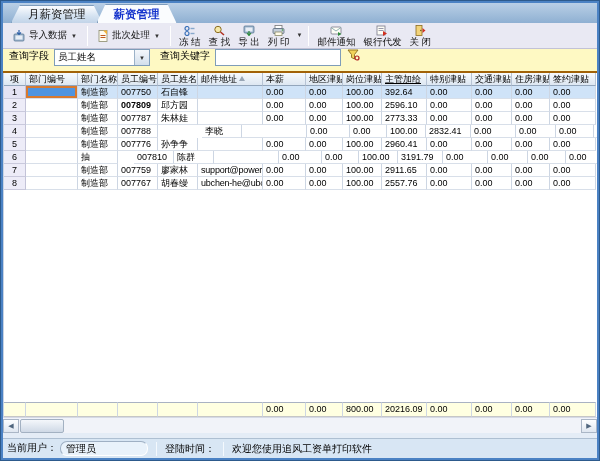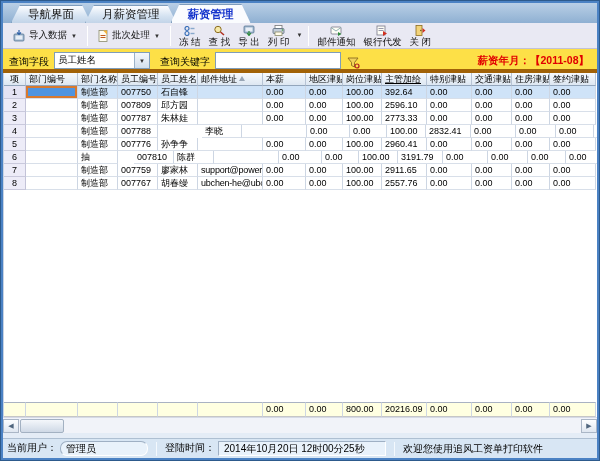--- a/index.html
+++ b/index.html
@@ -30,21 +30,21 @@
   
   .toolbar { height:26px; flex:0 0 26px; background:#e9e9f3; border-bottom:1px solid #c2c2d6; display:flex; align-items:center; padding:0 4px; }
   .tbtn { display:flex; align-items:center; gap:3px; height:22px; padding:0 5px; font-size:9.5px; color:#111; border:1px solid transparent; border-radius:2px; }
   .vbtn { display:flex; flex-direction:column; align-items:center; justify-content:center; height:25px; padding:0 4px; font-size:9.5px; color:#111; line-height:11px; }
   .vbtn .ic { height:12px; display:flex; align-items:flex-end; }
   .drop { font-size:6px; color:#333; margin-left:1px; }
   .tsep { width:1px; height:20px; background:#bcbccf; border-right:1px solid #fff; margin:0 4px; }
   .ico { display:block; }
 
   
-  .queryrow { height:24px; flex:0 0 24px; background:#fde047; border-bottom:4px solid #a16207; display:flex; align-items:flex-end; padding:0 6px; font-size:10px; color:#000; position:relative; }
+  .queryrow { height:24px; flex:0 0 24px; background:#fef9c3; border-bottom:2px solid #a16207; display:flex; align-items:flex-start; padding:0 6px; font-size:10px; color:#000; position:relative; }
   .qlabel { margin-right:5px; white-space:nowrap; }
   .qselect { width:96px; height:17px; background:#fff; border:1px solid #7f9db9; display:flex; align-items:center; margin-right:10px; }
   .qselect .val { flex:1; padding-left:3px; font-size:9.5px; white-space:nowrap; overflow:hidden; }
   .qselect .btn { width:15px; height:15px; background:linear-gradient(#f4f7fb,#d3dfec); border-left:1px solid #9cb2c8; display:flex; align-items:center; justify-content:center; font-size:6px; color:#333; }
   .qinput { width:126px; height:17px; background:#fff; border:1px solid #7f9db9; margin-right:6px; font-size:9.5px; padding:0 3px; font-family:inherit; }
   .period { position:absolute; right:8px; top:5px; font-size:10.5px; color:#e10000; font-weight:bold; white-space:nowrap; }
 
   
   .gridwrap { flex:1 1 auto; background:#fff; display:flex; flex-direction:column; overflow:hidden; border-left:1px solid #c9d3e2; }
   .grow { display:flex; flex:0 0 13px; height:13px; }
@@ -77,23 +77,20 @@
   .sdiv { width:1px; height:14px; background:#aebfd2; border-right:1px solid #f4f9fe; margin:0 4px; }
 </style>
 </head>
 <body>
 
 <div class="win">
 
 
   <div class="tabstrip">
     <div class="tab">
-        <span>导航界面</span>
-      </div>
-    <div class="tab">
         <span>月薪资管理</span>
       </div>
     <div class="tab active">
         <span>薪资管理</span>
       </div>
   </div>
 
   <div class="toolbar">
     <div class="tbtn">
       <svg class="ico" width="13" height="12" viewBox="0 0 13 12">
@@ -201,21 +198,20 @@
       <span class="btn">
           <span>▼</span>
         </span>
     </div>
     <span class="qlabel">查询关键字</span>
     <input class="qinput" type="text" value="" style="">
     <svg width="13" height="12" viewBox="0 0 13 12">
         <path d="M1 1 L11 1 L7.5 5.5 L7.5 10 L4.5 8.5 L4.5 5.5 Z" fill="#f2d35a" stroke="#8a6c20" stroke-width="0.9"></path>
         <circle cx="10" cy="9" r="2" fill="none" stroke="#b02020" stroke-width="1.2"></circle>
       </svg>
-    <span class="period">薪资年月：【2011-08】</span>
   </div>
 
   <div class="gridwrap">
     <div class="grow ghead">
         <div class="c0" style="width: 22px;"><span class="hlabel">项</span></div>
         <div style="width: 52px;"><span class="hlabel">部门编号</span></div>
         <div style="width: 40px;"><span class="hlabel">部门名称</span></div>
         <div style="width: 40px;"><span class="hlabel">员工编号</span></div>
         <div style="width: 40px;"><span class="hlabel">员工姓名</span></div>
         <div style="width: 65px;"><span class="hlabel">邮件地址</span><span class="sortup"></span></div>
@@ -242,21 +238,21 @@
           <div class="num" style="width: 45px;">392.64</div>
           <div class="num" style="width: 45px;">0.00</div>
           <div class="num" style="width: 40px;">0.00</div>
           <div class="num" style="width: 38px;">0.00</div>
           <div class="num" style="width: 46px;">0.00</div>
         </div>
         <div class="grow">
           <div class="rownum" style="width: 22px;">2</div>
           <div style="width: 52px;"></div>
           <div style="width: 40px;">制造部</div>
-          <div style="width: 40px;">007809</div>
+          <div style="width: 40px; font-weight: bold;">007809</div>
           <div style="width: 40px;">邱方园</div>
           <div class="email" style="width: 65px;"></div>
           <div class="num" style="width: 43px;">0.00</div>
           <div class="num" style="width: 37px;">0.00</div>
           <div class="num" style="width: 39px;">100.00</div>
           <div class="num" style="width: 45px;">2596.10</div>
           <div class="num" style="width: 45px;">0.00</div>
           <div class="num" style="width: 40px;">0.00</div>
           <div class="num" style="width: 38px;">0.00</div>
           <div class="num" style="width: 46px;">0.00</div>
@@ -391,19 +387,18 @@
   <div class="botspacer"></div>
 
   <div class="statusbar">
     <div class="sseg">
       <span>当前用户：</span>
       <span class="sbox" style="width:88px;border-radius:7px;">管理员</span>
     </div>
     <div class="sdiv"></div>
     <div class="sseg">
       <span>登陆时间：</span>
-      <span class="sbox" style="width:168px;">2014年10月20日  12时00分25秒</span>
     </div>
     <div class="sdiv"></div>
     <span>欢迎您使用追风工资单打印软件</span>
   </div>
 
 </div>
 
 </body></html>

